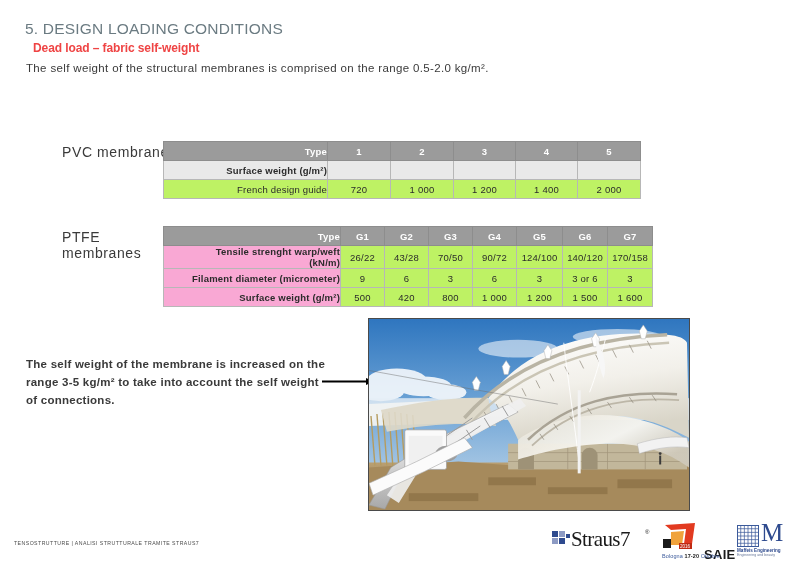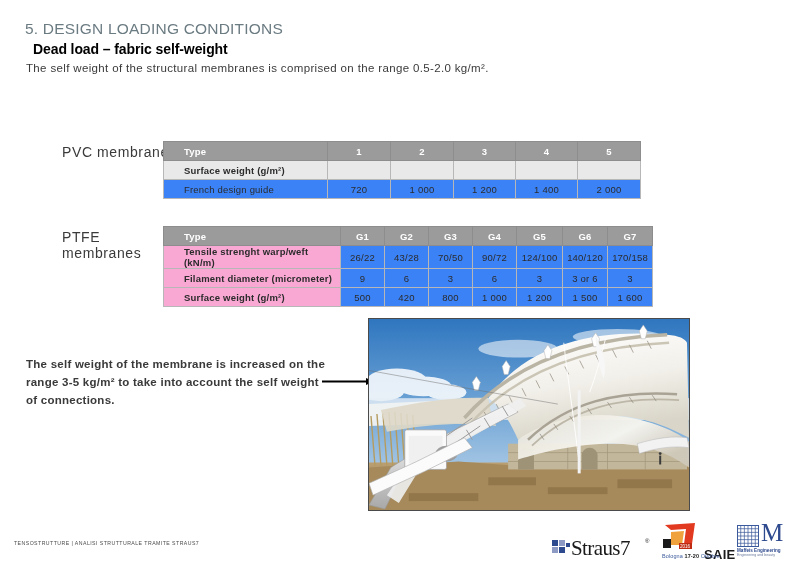--- a/index.html
+++ b/index.html
@@ -16,22 +16,22 @@
   
   #slide-title {
     position:absolute; left:25px; top:20px;
     font-size:15.5px; font-weight:400;
     letter-spacing:.2px;
     color:#6b7b82;
     white-space:nowrap;
   }
   #slide-subtitle {
     position:absolute; left:33px; top:41px;
-    font-size:14px; font-weight:bold;
-    color:#000000;
+    font-size:12px; font-weight:bold;
+    color:#ef4444;
     white-space:nowrap;
     letter-spacing:-.1px;
   }
 
   
   #intro-paragraph {
     position:absolute; left:26px; top:62px;
     font-size:11.5px; color:#3a3a3a;
     letter-spacing:.35px;
     white-space:nowrap;
@@ -70,32 +70,32 @@
     table-layout:fixed;
   }
   table.data-table th,
   table.data-table td {
     border:1px solid #b7b7b7;
     padding:0;
     height:19px;
     text-align:center;
     font-weight:normal;
     letter-spacing:.2px;
-    background:#3b82f6;
+    background:#bef264;
   }
   table.data-table thead th {
     background:#9b9b9b;
     color:#ffffff;
     font-weight:bold;
     font-size:9.5px;
     border:1px solid #8d8d8d;
   }
   table.data-table th.type-col,
   table.data-table td.type-col {
-    text-align:left;
+    text-align:right;
     padding-left:20px;
   }
   table.data-table tr.sub-row td {
     background:#e9e9e9;
     font-weight:bold;
   }
   table.data-table tr.label-row td.type-col {
     background:#f9a8d4;
     font-weight:bold;
   }
@@ -120,21 +120,21 @@
     color:#4c4c4c;
     white-space:nowrap;
   }
   #logo-bar {
     position:absolute; left:552px; top:522px;
     width:240px; height:42px;
   }
   .logo { position:absolute; }
 
   
-  #logo-straus7 { left:0px; top:16px; width:100px; height:24px; }
+  #logo-straus7 { left:0px; top:7px; width:100px; height:24px; }
   #logo-straus7 .sq-grid {
     position:absolute; left:0; top:2px; width:17px; height:17px;
   }
   #logo-straus7 .sq {
     position:absolute; width:6px; height:6px; background:#2e4a8e;
   }
   #logo-straus7 .s-word {
     position:absolute; left:19px; top:-2px;
     font-family:"Liberation Serif", serif;
     font-size:21px; color:#1a1a1a; letter-spacing:-.6px;

